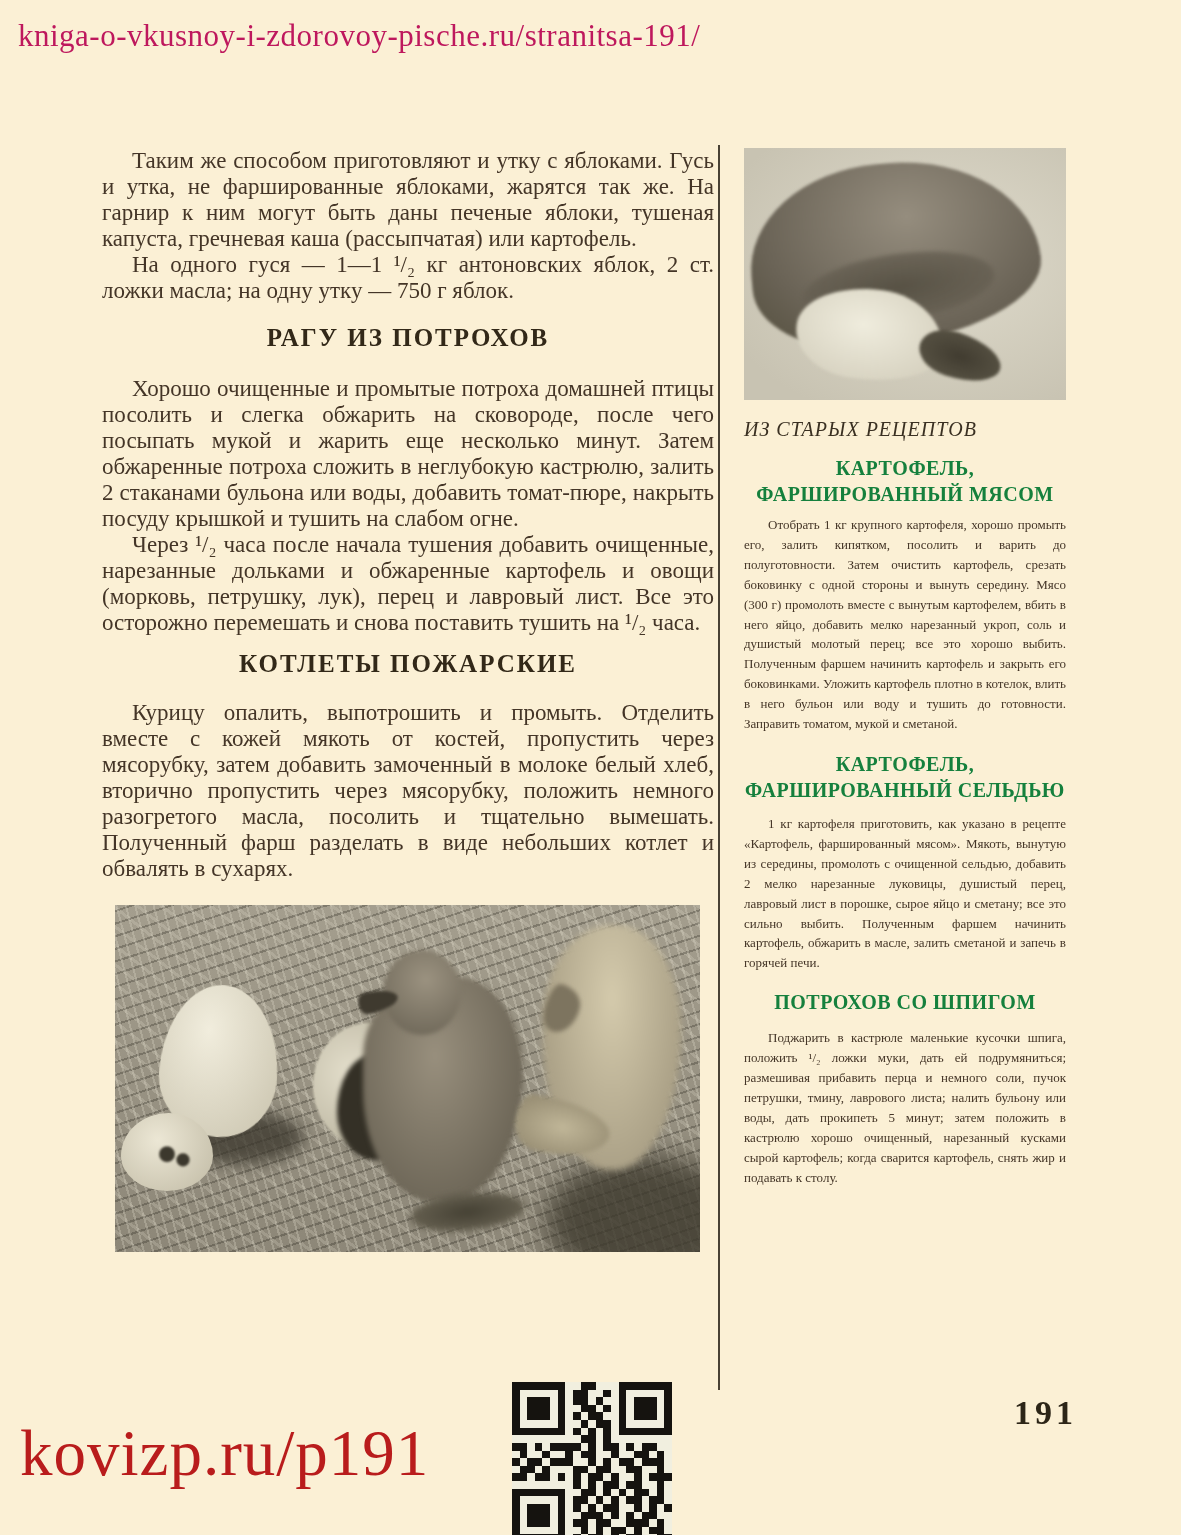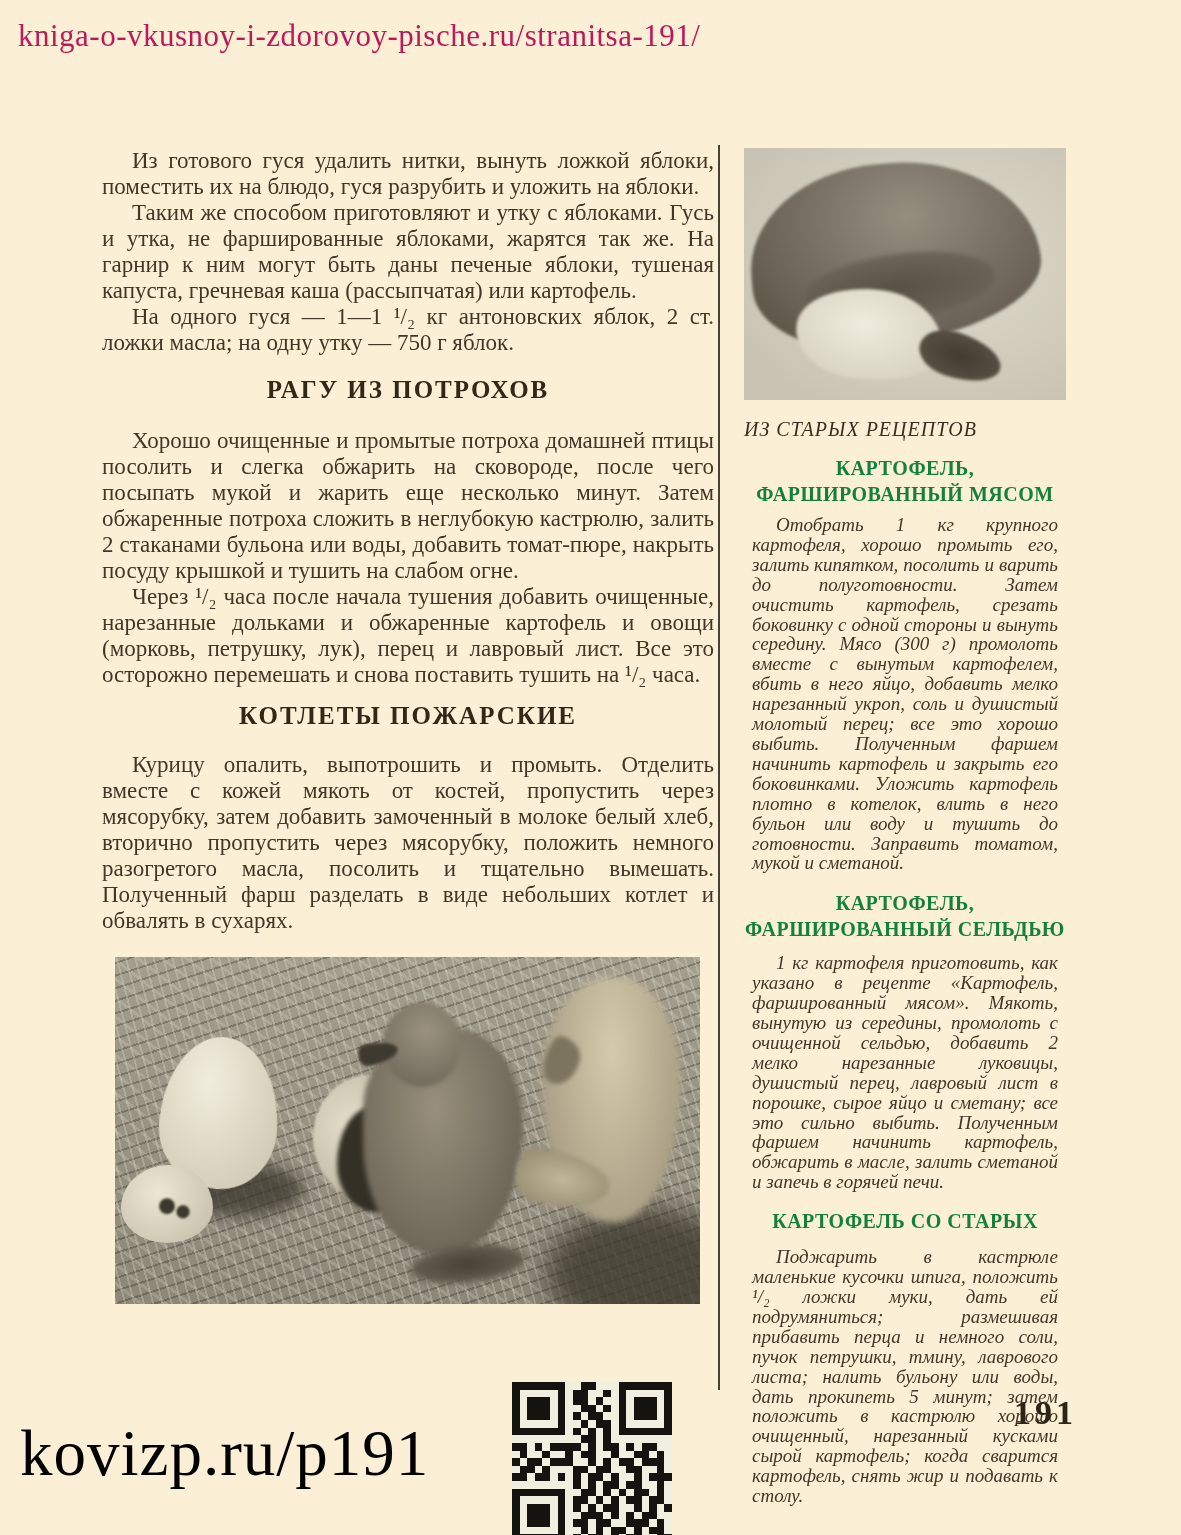--- a/index.html
+++ b/index.html
@@ -14,21 +14,21 @@
     position:absolute;left:18px;top:18px;
     font-size:31px;color:#be185d;letter-spacing:.5px;
     font-stretch:condensed;
   }
   
   .col-left{position:absolute;left:102px;top:148px;width:612px;}
   .col-right{position:absolute;left:744px;top:148px;width:322px;}
   .divider{position:absolute;left:718px;top:145px;width:2px;height:1245px;background:#484134;}
   
   .lp{margin:0;font-size:23px;line-height:26px;text-align:justify;text-indent:30px;}
-  .rp{margin:8px;font-size:19px;line-height:19.9px;text-align:justify;text-indent:24px;font-style:italic;}
+  .rp{margin:0;font-size:13px;line-height:19.9px;text-align:justify;text-indent:24px;}
   .lh{margin:20px 0 24px;font-size:25px;font-weight:bold;text-align:center;
       letter-spacing:2px;color:#322818;line-height:28px;}
   .lh2{margin:14px 0 22px;}
   .rh{margin:0;font-size:20px;font-weight:bold;text-align:center;letter-spacing:.5px;
       color:#15803d;line-height:26px;white-space:pre-line;}
   .caption{margin:18px 0 0;font-size:20px;font-style:italic;text-align:left;
       letter-spacing:1px;color:#3a3022;}
   
   .photo{position:relative;overflow:hidden;}
   .photo *{position:absolute;}
@@ -89,37 +89,36 @@
   .gosling2-beak{left:430px;top:80px;width:34px;height:48px;background:#7d745f;
     border-radius:30% 70% 60% 40%/60% 40% 60% 40%;transform:rotate(14deg);filter:blur(2px);}
   .gosling2-foot{left:400px;top:195px;width:95px;height:55px;
     background:radial-gradient(ellipse,#c0b698,#958b71 90%);
     border-radius:15% 85% 70% 30%/55%;transform:rotate(10deg);filter:blur(2px);}
   .dark-corner{left:430px;top:250px;width:200px;height:130px;background:#3c382c;
     border-radius:50%;filter:blur(14px);opacity:.8;}
   
   .page-number{position:absolute;left:1014px;top:1394px;font-size:34px;font-weight:bold;
     letter-spacing:4px;color:#2c2517;}
-  .footer-link{position:absolute;left:20px;top:1416px;font-size:65px;color:#000000;
+  .footer-link{position:absolute;left:20px;top:1416px;font-size:65px;color:#b91c1c;
     letter-spacing:1px;font-stretch:condensed;}
   
   .qr{position:absolute;left:512px;top:1382px;width:160px;height:160px;
     background:#f1efdf;display:grid;
     grid-template-columns:repeat(21,1fr);grid-template-rows:repeat(21,1fr);}
   .qr .m{background:#15130f;}
 </style>
 </head>
 <body>
 
 <div class="url-header">kniga-o-vkusnoy-i-zdorovoy-pische.ru/stranitsa-191/</div>
 
 <div class="divider"></div>
 
 <div class="col-left">
-  <p class="lp">Из готового гуся удалить нитки, вынуть ложкой яблоки, поместить их на блюдо, гуся разрубить и уложить на яблоки.</p>
   <p class="lp">Таким же способом приготовляют и утку с яблоками. Гусь и утка, не фаршированные яблоками, жарятся так же. На гарнир к ним могут быть даны печеные яблоки, тушеная капуста, гречневая каша (рассыпчатая) или картофель.</p>
   <p class="lp">На одного гуся — 1—1 ¹/₂ кг антоновских яблок, 2 ст. ложки масла; на одну утку — 750 г яблок.</p>
 
   <h2 class="lh">РАГУ ИЗ ПОТРОХОВ</h2>
   <p class="lp">Хорошо очищенные и промытые потроха домашней птицы посолить и слегка обжарить на сковороде, после чего посыпать мукой и жарить еще несколько минут. Затем обжаренные потроха сложить в неглубокую кастрюлю, залить 2 стаканами бульона или воды, добавить томат-пюре, накрыть посуду крышкой и тушить на слабом огне.</p>
   <p class="lp">Через ¹/₂ часа после начала тушения добавить очищенные, нарезанные дольками и обжаренные картофель и овощи (морковь, петрушку, лук), перец и лавровый лист. Все это осторожно перемешать и снова поставить тушить на ¹/₂ часа.</p>
 
   <h2 class="lh lh2">КОТЛЕТЫ ПОЖАРСКИЕ</h2>
   <p class="lp">Курицу опалить, выпотрошить и промыть. Отделить вместе с кожей мякоть от костей, пропустить через мясорубку, затем добавить замоченный в молоке белый хлеб, вторично пропустить через мясорубку, положить немного разогретого масла, посолить и тщательно вымешать. Полученный фарш разделать в виде небольших котлет и обвалять в сухарях.</p>
 
@@ -153,21 +152,21 @@
   <div class="caption">ИЗ СТАРЫХ РЕЦЕПТОВ</div>
 
   <h3 class="rh" style="margin-top:14px">КАРТОФЕЛЬ,
 ФАРШИРОВАННЫЙ МЯСОМ</h3>
   <p class="rp" style="margin-top:8px">Отобрать 1 кг крупного картофеля, хорошо промыть его, залить кипятком, посолить и варить до полуготовности. Затем очистить картофель, срезать боковинку с одной стороны и вынуть середину. Мясо (300 г) промолоть вместе с вынутым картофелем, вбить в него яйцо, добавить мелко нарезанный укроп, соль и душистый молотый перец; все это хорошо выбить. Полученным фаршем начинить картофель и закрыть его боковинками. Уложить картофель плотно в котелок, влить в него бульон или воду и тушить до готовности. Заправить томатом, мукой и сметаной.</p>
 
   <h3 class="rh" style="margin-top:17px">КАРТОФЕЛЬ,
 ФАРШИРОВАННЫЙ СЕЛЬДЬЮ</h3>
   <p class="rp" style="margin-top:11px">1 кг картофеля приготовить, как указано в рецепте «Картофель, фаршированный мясом». Мякоть, вынутую из середины, промолоть с очищенной сельдью, добавить 2 мелко нарезанные луковицы, душистый перец, лавровый лист в порошке, сырое яйцо и сметану; все это сильно выбить. Полученным фаршем начинить картофель, обжарить в масле, залить сметаной и запечь в горячей печи.</p>
 
-  <h3 class="rh" style="margin-top:16px">КАРТОФЕЛЬ СО СТАРЫХ</h3>
+  <h3 class="rh" style="margin-top:16px">ПОТРОХОВ СО ШПИГОМ</h3>
   <p class="rp" style="margin-top:13px">Поджарить в кастрюле маленькие кусочки шпига, положить ¹/₂ ложки муки, дать ей подрумяниться; размешивая прибавить перца и немного соли, пучок петрушки, тмину, лаврового листа; налить бульону или воды, дать прокипеть 5 минут; затем положить в кастрюлю хорошо очищенный, нарезанный кусками сырой картофель; когда сварится картофель, снять жир и подавать к столу.</p>
 </div>
 
 <div class="page-number">191</div>
 
 <div class="footer-link">kovizp.ru/p191</div>
 
 <div class="qr" id="qr">
     <div class="m"></div>
     <div class="m"></div>

